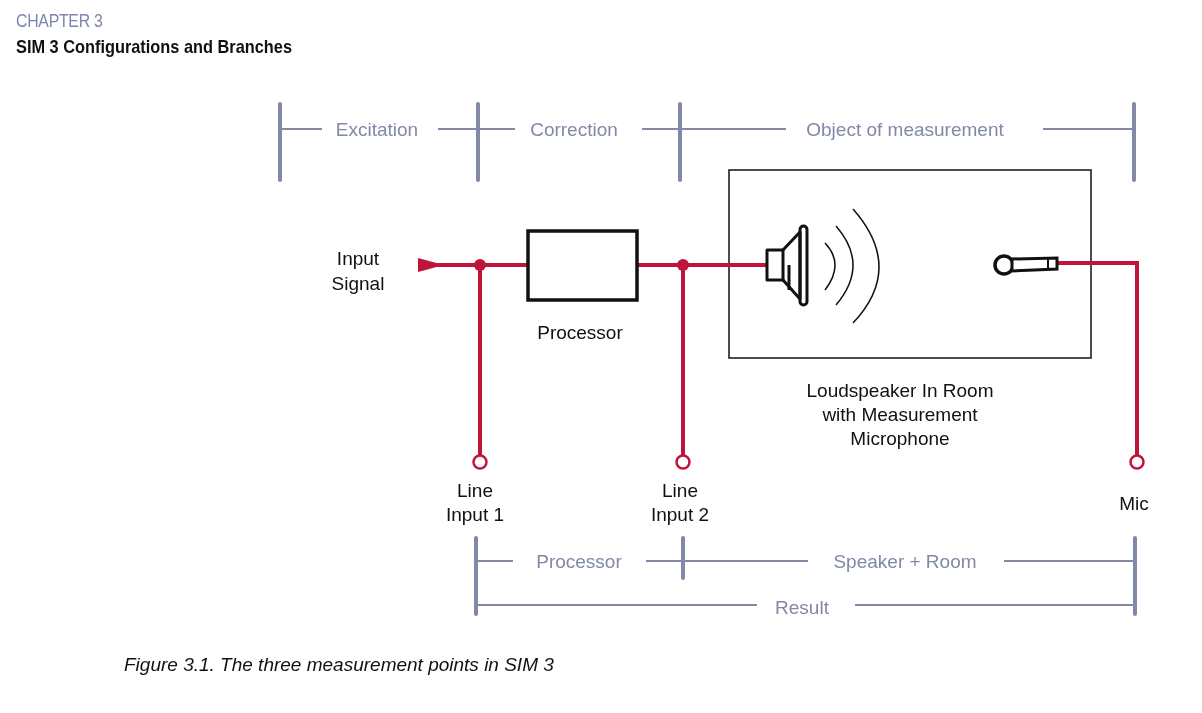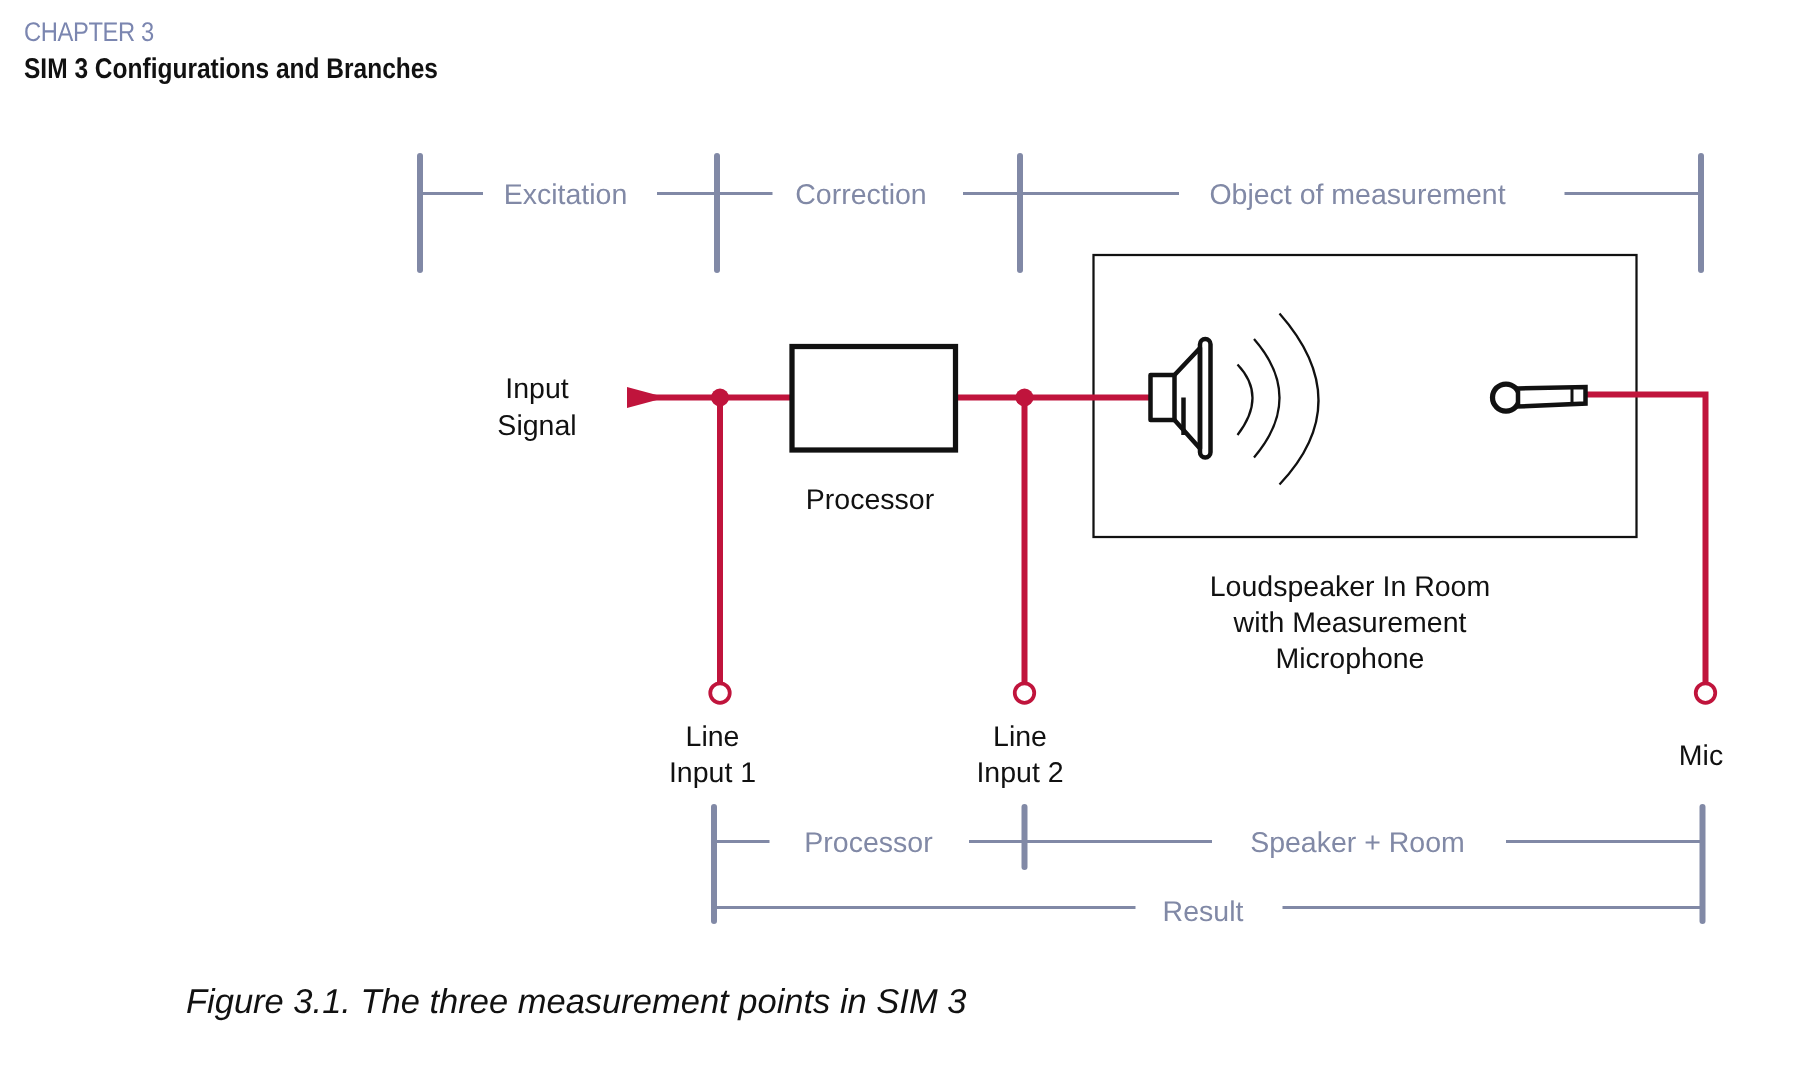--- a/index.html
+++ b/index.html
@@ -2,21 +2,21 @@
 <html><head>
 <meta charset="utf-8">
 <style>
   html, body { margin: 0; padding: 0; background: #ffffff; }
   body { width: 1202px; height: 713px; position: relative; overflow: hidden; font-family: "Liberation Sans", sans-serif; }
   .chapter { position: absolute; left: 16px; top: 11px; font-size: 18px; color: #7b86b0; letter-spacing: -0.3px; transform: scaleX(0.88); transform-origin: left top; }
   .section { position: absolute; left: 16px; top: 36px; font-size: 19px; font-weight: bold; color: #111111; transform: scaleX(0.86); transform-origin: left top; }
   svg { position: absolute; left: 0; top: 0; }
   .lbl-gray { font-family: "Liberation Sans", sans-serif; font-size: 19px; fill: #8189a6; }
   .lbl-black { font-family: "Liberation Sans", sans-serif; font-size: 19px; fill: #111111; }
-  .caption { position: absolute; left: 124px; top: 654px; font-size: 23px; font-style: italic; color: #111111; }
+  .caption { position: absolute; left: 124px; top: 654px; font-size: 19px; font-style: italic; color: #111111; }
 </style>
 </head>
 <body>
 
 <div class="chapter">CHAPTER 3</div>
 <div class="section">SIM 3 Configurations and Branches</div>
 
 <svg width="1202" height="713" viewBox="0 0 1202 713">
 
   <g stroke="#8189a6">

